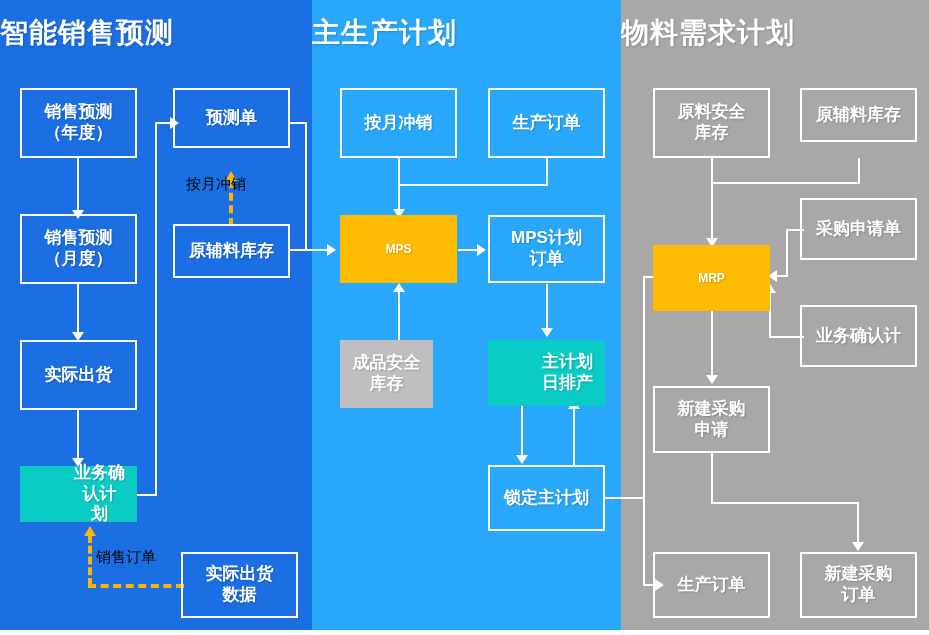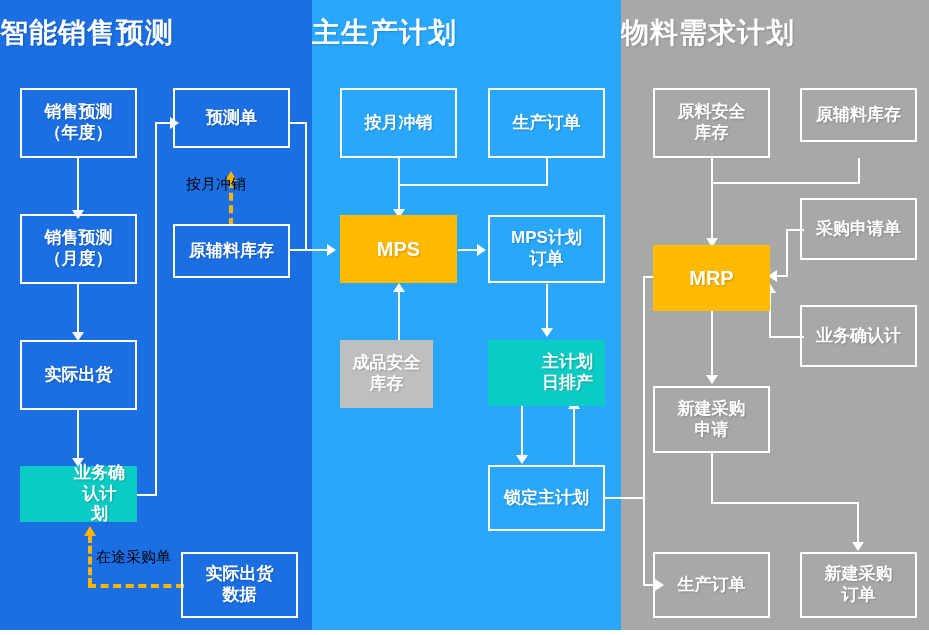--- a/index.html
+++ b/index.html
@@ -24,21 +24,21 @@
     position:absolute;
     display:flex; align-items:center; justify-content:center;
     text-align:center;
     color:#ffffff; font-weight:bold; font-size:17px; line-height:1.22;
     border:2px solid #ffffff;
     padding:2px 4px;
     white-space:pre-line;
     text-shadow:1px 1px 2px rgba(0,0,0,0.20);
   }
   .node.plain  { background:transparent; }
-  .node.accent { background:#FFBB00; border-color:#FFBB00; font-size:20px; }
+  .node.accent { background:#FFBB00; border-color:#FFBB00; font-size:12px; }
   .node.teal   { background:#0BCCC4; border-color:#0BCCC4;padding-left:46px; }
   .node.grey   { background:#BFBFBF; border-color:#BFBFBF; }
 
   
   .ln { position:absolute; background:#ffffff; }
   .lnh { height:2px; }
   .lnv { width:2px; }
   .arrow { position:absolute; width:0; height:0; }
   .arrow.down  { border-left:6px solid transparent; border-right:6px solid transparent; border-top:9px solid #ffffff; }
   .arrow.up    { border-left:6px solid transparent; border-right:6px solid transparent; border-bottom:9px solid #ffffff; }
@@ -84,21 +84,21 @@
   <div class="ln lnh" style="left:155px; top:122px; width:18px;"></div>
   <div class="arrow right" style="left:170px; top:117px;"></div>
 
   <div class="dash-v" style="left:229px; top:180px; height:46px;"></div>
   <div class="arrow up-orange" style="left:225px; top:171px;"></div>
   <div class="edge-label" style="left:186px; top:175px;">按月冲销</div>
 
   <div class="dash-h" style="left:88px; top:584px; width:96px;"></div>
   <div class="dash-v" style="left:88px; top:535px; height:51px;"></div>
   <div class="arrow up-orange" style="left:84px; top:526px;"></div>
-  <div class="edge-label" style="left:96px; top:548px;">在途采购单</div>
+  <div class="edge-label" style="left:96px; top:548px;">销售订单</div>
 
   <div class="ln lnh" style="left:289px; top:122px; width:17px;"></div>
   <div class="ln lnv" style="left:305px; top:122px; height:128px;"></div>
 
   <div class="ln lnh" style="left:289px; top:249px; width:17px;"></div>
   <div class="ln lnh" style="left:305px; top:249px; width:25px;"></div>
   <div class="arrow right" style="left:327px; top:244px;"></div>
 
   <div class="node plain" style="left:20px; top:88px; width:117px; height:70px;">销售预测
 （年度）</div>

